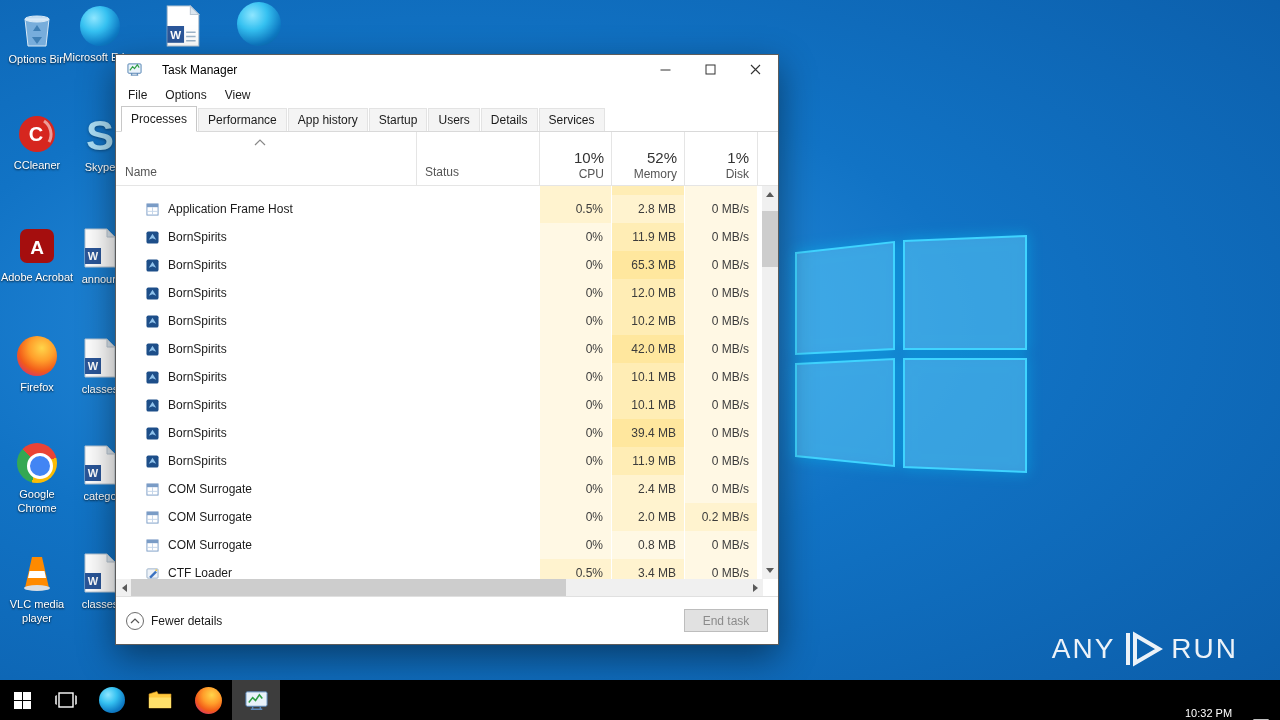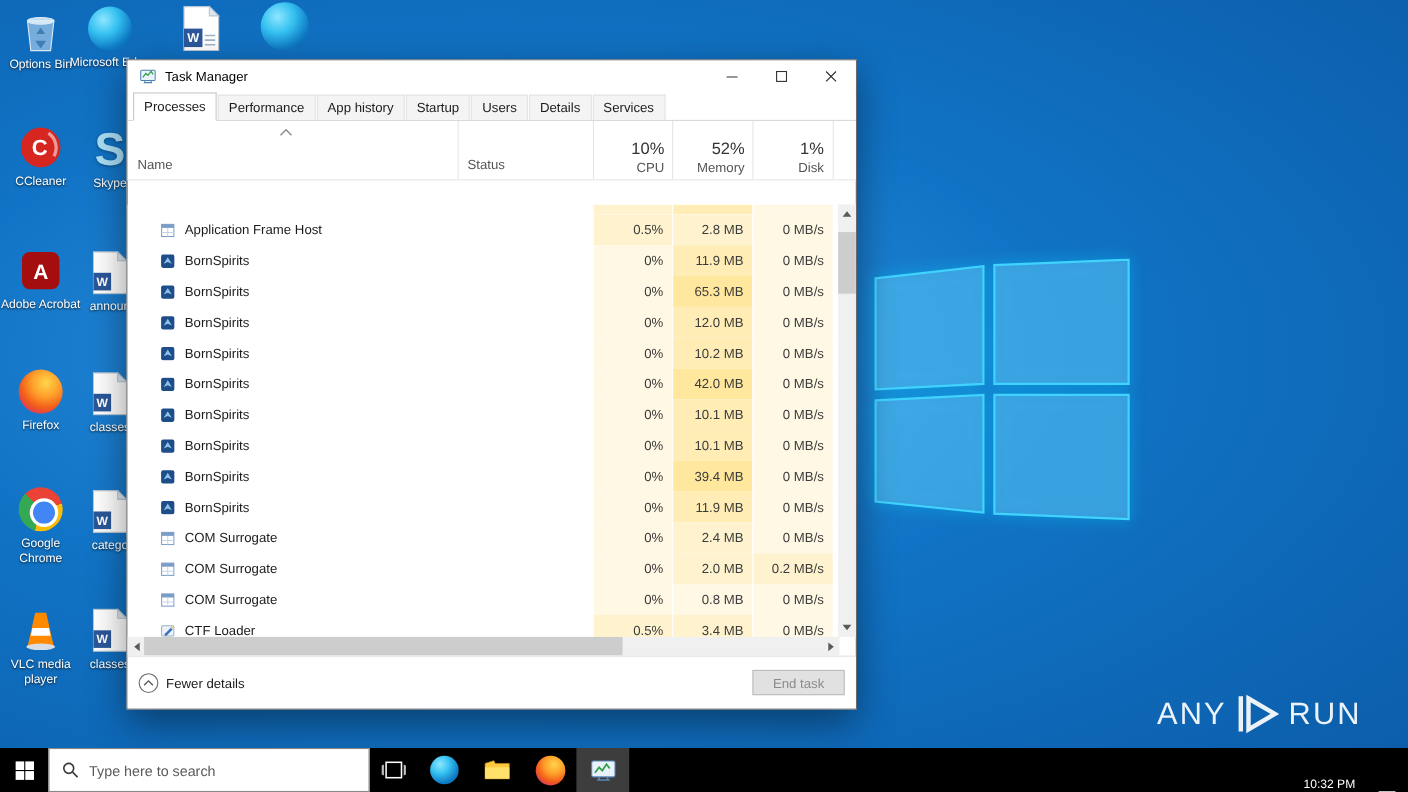--- a/index.html
+++ b/index.html
@@ -17,21 +17,21 @@
   .circle-edge { width:40px; height:40px; border-radius:50%; background:radial-gradient(circle at 35% 30%, #8EE6FF 0%, #35C1F1 35%, #0E7AC4 70%, #0B5C9D 100%); }
   .circle-ffx  { width:40px; height:40px; border-radius:50%; background:radial-gradient(circle at 62% 30%, #FFD54A 0%, #FF9D2A 35%, #F25C19 62%, #D6336C 85%, #8A1E9E 100%); }
   .chrome-outer { width:40px; height:40px; border-radius:50%; position:relative;
     background:conic-gradient(from -45deg, #EA4335 0 120deg, #FBBC05 120deg 240deg, #34A853 240deg 360deg); }
   .chrome-outer::after { content:""; position:absolute; left:10px; top:10px; width:20px; height:20px; border-radius:50%; background:#4285F4; border:3px solid #fff; }
   .skype-s { font-size:42px; font-weight:bold; color:#ACDFF6; text-shadow:0 1px 3px rgba(0,0,0,.35); line-height:44px; }
 
   
   .tm-window { position:absolute; left:115px; top:54px; width:664px; height:591px; background:#fff;
     border:1px solid #5c5c5c; box-shadow:0 12px 34px rgba(0,0,0,.45); z-index:10; color:#1b1b1b; font-size:12px; }
-  .tm-titlebar { height:29px; display:flex; align-items:center; padding-left:11px; gap:8px; background:#fff; }
+  .tm-titlebar { height:29px; display:flex; align-items:center; padding-left:11px; gap:20px; background:#fff; }
   .tm-title { font-size:12px; color:#000; }
   .tm-controls { margin-left:auto; display:flex; height:100%; }
   .tm-ctrl { width:45px; height:100%; display:flex; align-items:center; justify-content:center; }
   .tm-menubar { height:22px; display:flex; align-items:center; padding-left:3px; }
   .tm-menu-item { padding:0 9px; font-size:12px; color:#1b1b1b; }
   .tm-tabs { height:26px; display:flex; align-items:flex-end; padding-left:5px; border-bottom:1px solid #d9d9d9; background:#fff; }
   .tm-tab { font-size:12px; padding:4px 9px; background:#f4f4f4; border:1px solid #e3e3e3; border-bottom:none; margin-right:1px; position:relative; }
   .tm-tab.active { background:#fff; border:1px solid #c8c8c8; border-bottom:1px solid #fff; padding:5px 9px; margin-bottom:-1px; z-index:2; }
 
   .tm-header { position:relative; height:54px; border-bottom:1px solid #e5e5e5; background:#fff; }
@@ -262,20 +262,25 @@
           </svg>
       </div>
       <div class="tm-ctrl">
         <svg width="11" height="11">
             <path d="M1 1 L10 10 M10 1 L1 10" stroke="#333" stroke-width="1.1"></path>
           </svg>
       </div>
     </div>
   </div>
 
+  <div class="tm-menubar">
+    <span class="tm-menu-item">File</span>
+    <span class="tm-menu-item">Options</span>
+    <span class="tm-menu-item">View</span>
+  </div>
 
   <div class="tm-tabs">
     <span class="tm-tab active">Processes</span>
     <span class="tm-tab">Performance</span>
     <span class="tm-tab">App history</span>
     <span class="tm-tab">Startup</span>
     <span class="tm-tab">Users</span>
     <span class="tm-tab">Details</span>
     <span class="tm-tab">Services</span>
   </div>
@@ -581,29 +586,20 @@
 
 <div class="taskbar">
   <div class="tb-btn">
     <svg width="17" height="17" viewBox="0 0 17 17">
       <rect x="0" y="0" width="8" height="8" fill="#fff"></rect>
       <rect x="9" y="0" width="8" height="8" fill="#fff"></rect>
       <rect x="0" y="9" width="8" height="8" fill="#fff"></rect>
       <rect x="9" y="9" width="8" height="8" fill="#fff"></rect>
     </svg>
   </div>
-  <div class="tb-search">
-    <span style="display:flex">
-      <svg width="16" height="16" viewBox="0 0 16 16">
-        <circle cx="6.5" cy="6.5" r="4.5" fill="none" stroke="#3B3B3B" stroke-width="1.5"></circle>
-        <path d="M10 10 l4.5 4.5" stroke="#3B3B3B" stroke-width="1.5"></path>
-      </svg>
-    </span>
-    <input type="text" placeholder="Type here to search" style="">
-  </div>
   <div class="tb-btn">
     <svg width="24" height="24" viewBox="0 0 24 24">
       <rect x="5" y="5" width="14" height="14" fill="none" stroke="#fff" stroke-width="1.4"></rect>
       <path d="M3 7 L1 8 v8 l2 1 z M21 7 l2 1 v8 l-2 1 z" fill="rgba(255,255,255,.75)"></path>
     </svg>
   </div>
   <div class="tb-app">
     <div class="circle-edge" style="width:26px;height:26px"></div>
   </div>
   <div class="tb-app">

